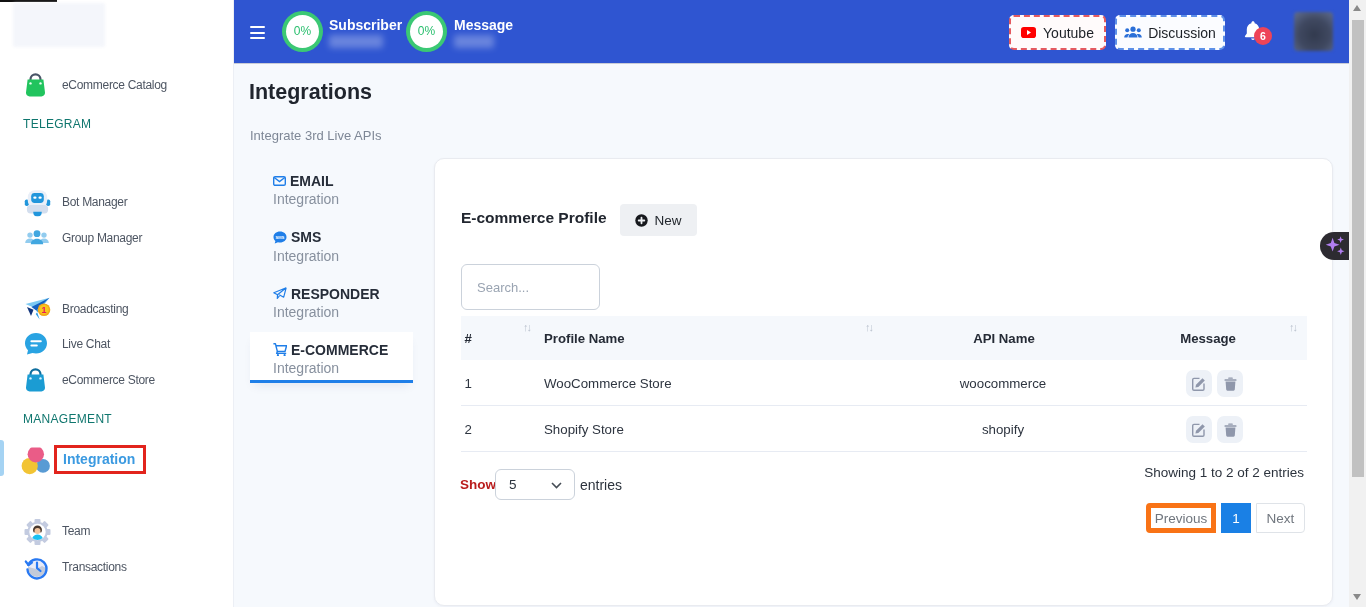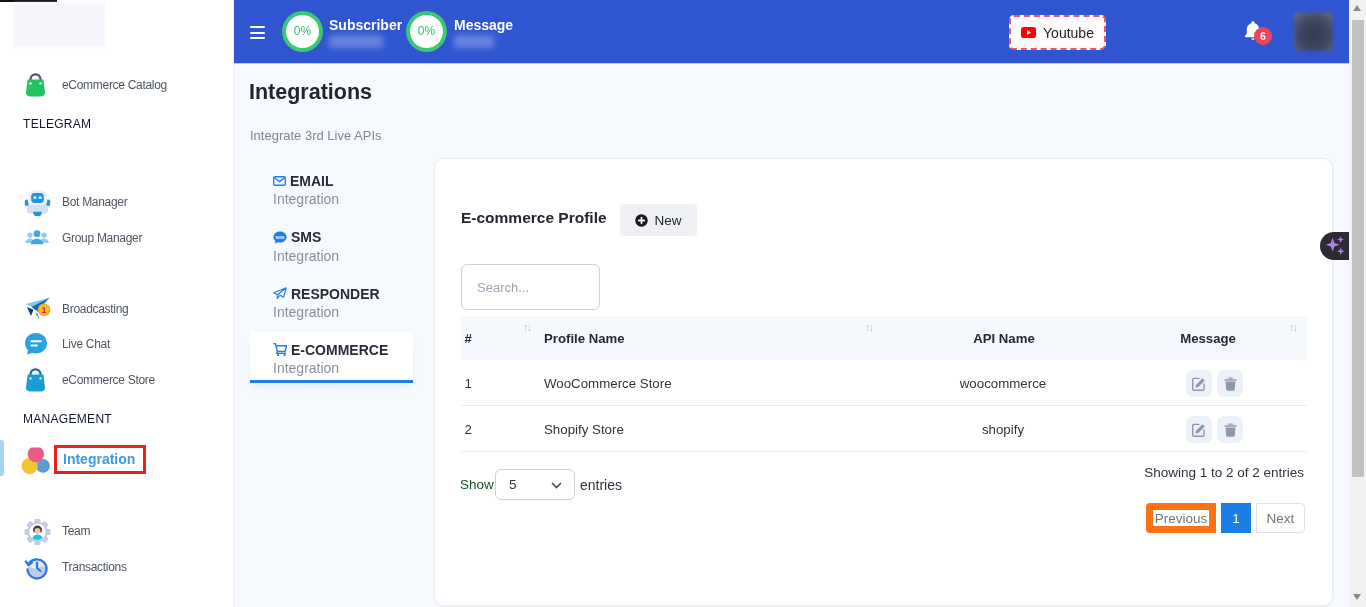--- a/index.html
+++ b/index.html
@@ -5,21 +5,21 @@
 *{margin:0;padding:0;box-sizing:border-box;}
 html,body{width:1366px;height:607px;overflow:hidden;}
 body{font-family:"Liberation Sans",sans-serif;background:#f6f9fd;position:relative;}
 
 #sidebar{position:absolute;left:0;top:0;width:234px;height:607px;background:#fff;border-right:1px solid #eceff5;}
 #topblack{position:absolute;left:0;top:0;width:57px;height:2px;background:#111;}
 #logoblur{position:absolute;left:13px;top:3px;width:92px;height:44px;background:#f4f6fb;border-radius:2px;filter:blur(1.5px);}
 .srow{position:absolute;left:0;width:234px;height:30px;}
 .srow .ic{position:absolute;left:24px;top:50%;transform:translateY(-50%);width:24px;height:25px;}
 .srow .tx{position:absolute;left:62px;top:50%;transform:translateY(-50%);font-size:12px;color:#4d5562;white-space:nowrap;letter-spacing:-0.3px;}
-.slabel{position:absolute;left:23px;font-size:12px;color:#0f172a;letter-spacing:0.3px;}
+.slabel{position:absolute;left:23px;font-size:12px;color:#0f766e;letter-spacing:0.3px;}
 #ind{position:absolute;left:0;top:440px;width:4px;height:36px;background:#a5d3f3;border-radius:0 3px 3px 0;}
 #redbox{position:absolute;left:54px;top:445px;width:92px;height:29px;background:#fff;border:3.5px solid #e2241d;}
 #integtx{position:absolute;left:63px;top:451px;font-size:14px;font-weight:bold;color:#3b9ae1;}
 
 #topbar{position:absolute;left:234px;top:0;width:1115px;height:63px;background:#2f55d1;box-shadow:0 1px 0 rgba(0,0,40,0.18);}
 .hbar{position:absolute;left:250px;width:15px;height:2px;background:#fff;border-radius:1px;}
 .pcirc{position:absolute;top:11px;width:41px;height:41px;border-radius:50%;background:#3bc874;}
 .pcirc .in{position:absolute;left:4px;top:4px;width:33px;height:33px;border-radius:50%;background:#fff;text-align:center;line-height:33px;font-size:12px;color:#2abf6e;}
 .ptit{position:absolute;top:17px;color:#fff;font-weight:bold;font-size:14px;}
 .pblur{position:absolute;top:35px;height:13px;background:rgba(255,255,255,0.28);filter:blur(3px);border-radius:2px;}
@@ -44,27 +44,27 @@
 #search{position:absolute;left:26px;top:105px;width:139px;height:46px;border:1px solid #cbd2db;border-radius:6px;}
 #search span{position:absolute;left:15px;top:15px;font-size:13px;color:#9aa4b2;}
 
 #thead{position:absolute;left:26px;top:157px;width:846px;height:44px;background:#f5f8fc;}
 .th{position:absolute;font-size:13.2px;font-weight:bold;color:#252b36;top:50%;transform:translateY(-50%);}
 .sort{position:absolute;top:5px;font-size:11px;color:#bcc3cf;letter-spacing:-2px;}
 .trow{position:absolute;left:26px;width:846px;height:46px;border-bottom:1px solid #e7ebf3;font-size:13.3px;color:#2e3540;}
 .td{position:absolute;top:50%;transform:translateY(-50%);}
 .abtn{position:absolute;width:26px;height:27px;background:#edf1f7;border-radius:7px;display:flex;align-items:center;justify-content:center;}
 
-#showlbl{position:absolute;left:25px;top:318px;font-size:13.5px;color:#14532d;}
+#showlbl{position:absolute;left:25px;top:318px;font-size:13.5px;color:#b91c1c;font-weight:bold;}
 #select5{position:absolute;left:60px;top:310px;width:80px;height:31px;border:1px solid #cbd2db;border-radius:6px;background:#fff;}
 #select5 span{position:absolute;left:13px;top:7px;font-size:13.5px;color:#2c333d;}
 #entrieslbl{position:absolute;left:145px;top:318px;font-size:14px;color:#2c333d;}
 #showing{position:absolute;right:28px;top:306px;font-size:13.5px;color:#2c333d;}
 .pgbtn{position:absolute;top:344px;height:30px;display:flex;align-items:center;justify-content:center;font-size:13.5px;}
-#pgprev{left:711px;width:70px;background:#fff;border:7px solid #f97316;border-radius:4px 0 0 4px;color:#70767e;}
+#pgprev{left:711px;width:70px;background:#fff;border:5px solid #f97316;border-radius:4px 0 0 4px;color:#70767e;}
 #pg1{left:786px;width:30px;background:#1a80e5;color:#fff;}
 #pgnext{left:821px;width:49px;background:#fff;border:1px solid #dfe3e8;border-radius:0 4px 4px 0;color:#70767e;}
 
 #pill{position:absolute;left:1320px;top:232px;width:29px;height:28px;background:#2d2b31;border-radius:14px 0 0 14px;}
 
 #sbar{position:absolute;left:1349px;top:0;width:17px;height:607px;background:#f1f1f1;}
 #sthumb{position:absolute;left:3px;top:20px;width:12px;height:457px;background:#c1c1c1;}
 .sarrow{position:absolute;left:4px;width:0;height:0;border-left:4.5px solid transparent;border-right:4.5px solid transparent;}
 </style>
 </head>
@@ -227,20 +227,30 @@
     </div>
   <div class="ptit" style="left:220px;">Message</div>
   <div class="pblur" style="left:220px;width:40px;"></div>
 
   <div class="tbtn" id="ytbtn">
     <svg width="15" height="11" viewBox="0 0 15 11" style="margin-right:7px;">
       <rect width="15" height="11" rx="2.8" fill="#f00"></rect>
       <path d="M6 3l4 2.5-4 2.5z" fill="#fff"></path>
     </svg>Youtube
   </div>
+  <div class="tbtn" id="dsbtn">
+    <svg width="18" height="13" viewBox="0 0 18 13" style="margin-right:6px;">
+      <circle cx="9" cy="3.2" r="2.6" fill="#2a6fd8"></circle>
+      <path d="M4.5 11.5c0-2.7 2-4.4 4.5-4.4s4.5 1.7 4.5 4.4z" fill="#2a6fd8"></path>
+      <circle cx="3.2" cy="4.2" r="2" fill="#2a6fd8"></circle>
+      <path d="M0.2 11.5C.2 9.4 1.7 8 3.6 8c.6 0 1.2.1 1.6.4-1 .8-1.6 1.9-1.8 3.1z" fill="#2a6fd8"></path>
+      <circle cx="14.8" cy="4.2" r="2" fill="#2a6fd8"></circle>
+      <path d="M17.8 11.5C17.8 9.4 16.3 8 14.4 8c-.6 0-1.2.1-1.6.4 1 .8 1.6 1.9 1.8 3.1z" fill="#2a6fd8"></path>
+    </svg>Discussion
+  </div>
 </div>
 <div id="bell">
   <svg width="20" height="22" viewBox="0 0 20 22">
     <path d="M10 1.2c.9 0 1.6.7 1.6 1.6v.5c2.8.7 4.6 3 4.6 6v4.2l1.8 2.6c.3.5 0 1.2-.7 1.2H2.7c-.7 0-1-.7-.7-1.2l1.8-2.6V9.3c0-3 1.8-5.3 4.6-6v-.5c0-.9.7-1.6 1.6-1.6z" fill="#fff"></path>
     <path d="M8 18.6a2.1 2.1 0 0 0 4 0z" fill="#fff"></path>
   </svg>
 </div>
 <div id="badge">6</div>
 <div id="avatar"></div>
 

